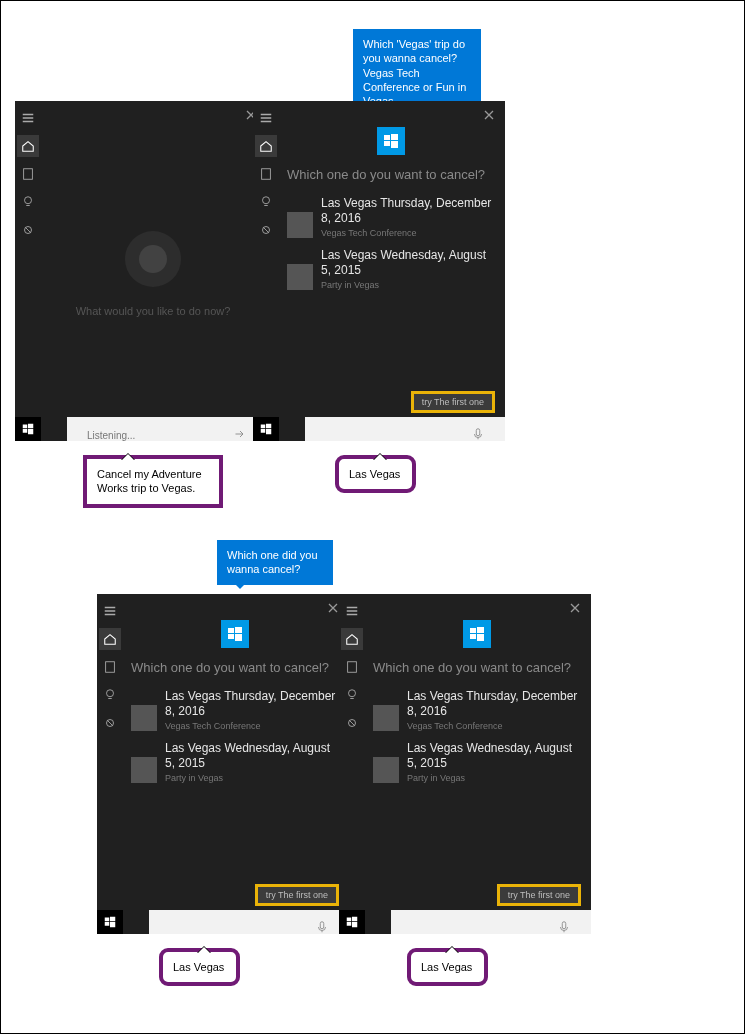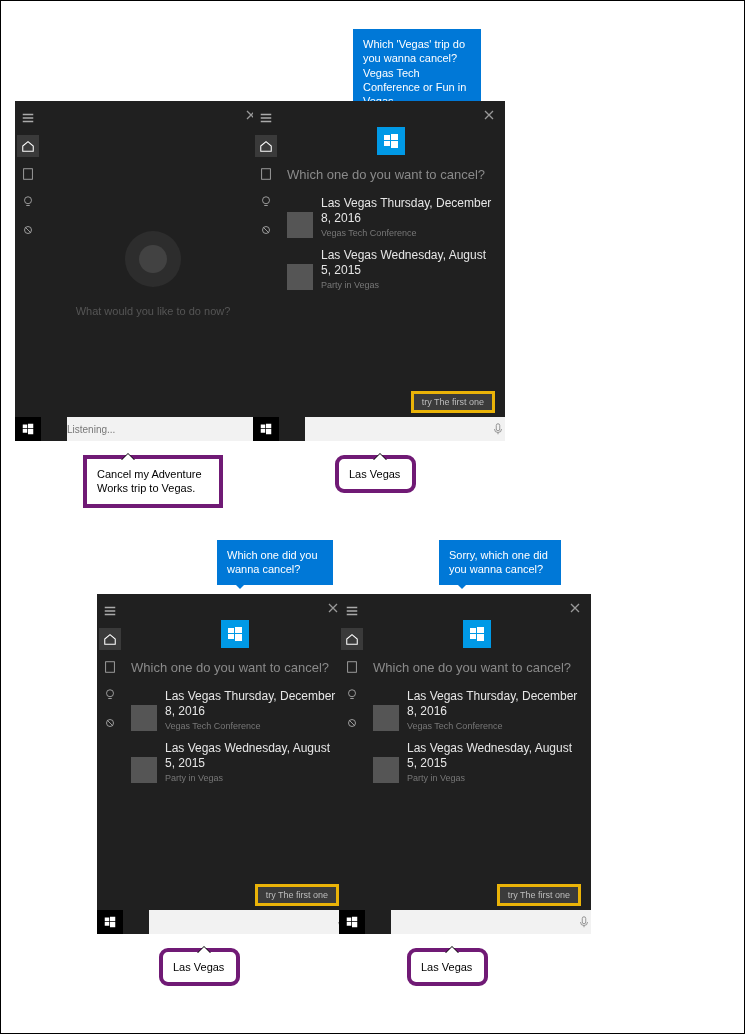--- a/index.html
+++ b/index.html
@@ -76,21 +76,21 @@
   .entry-sub { color: #777; font-size: 9px; margin-top: 2px; }
 
   .hint-pill {
     position: absolute; bottom: 28px; right: 10px;
     background: #3b3b3b; color: #bdbdbd; font-size: 9px;
     padding: 3px 8px; border-radius: 0; border: 3px solid #eab308; margin-top: 15px;
   }
 
   .input-bar {
     position: absolute; bottom: 0; left: 26px; right: 0; height: 24px;
-    background: #f2f2f2; display: flex; align-items: center; padding: 0 0;
+    background: #f2f2f2; display: flex; align-items: flex-end; padding: 0 20px;
   }
   .input-bar .text { flex: 1; color: #777; font-size: 10px; }
   .input-bar .mic, .input-bar .arrow {
     width: 14px; height: 14px; display: flex; align-items: center; justify-content: center;
     color: #888;
   }
   .arrow svg { width:12px; height:12px; stroke:#888; }
 
   
   .blue-callout {
@@ -365,23 +365,20 @@
         </div>
       </div>
     </div>
     <div class="white-callout small" style="left:62px; top:354px;">
       <span class="tail-out"></span><span class="tail-in"></span>
       <span>Las Vegas</span>
     </div>
   </div>
 
   <div class="cortana-wrap" style="left:338px; top:593px;">
-    <div class="blue-callout" style="left:100px; top:-54px; width:122px;">
-      <span>Sorry, which one did you wanna cancel?</span>
-    </div>
     <div class="cortana-panel">
       <div class="sidebar">
         <div class="hamburger">
             <svg viewBox="0 0 16 16">
               <path d="M2 4h12M2 8h12M2 12h12" stroke="currentColor" stroke-width="1.5"></path>
             </svg>
           </div>
         <div class="nav-item active">
             <svg viewBox="0 0 16 16">
               <path d="M2 8l6-5 6 5v6H2z" fill="none" stroke="currentColor" stroke-width="1.2"></path>

